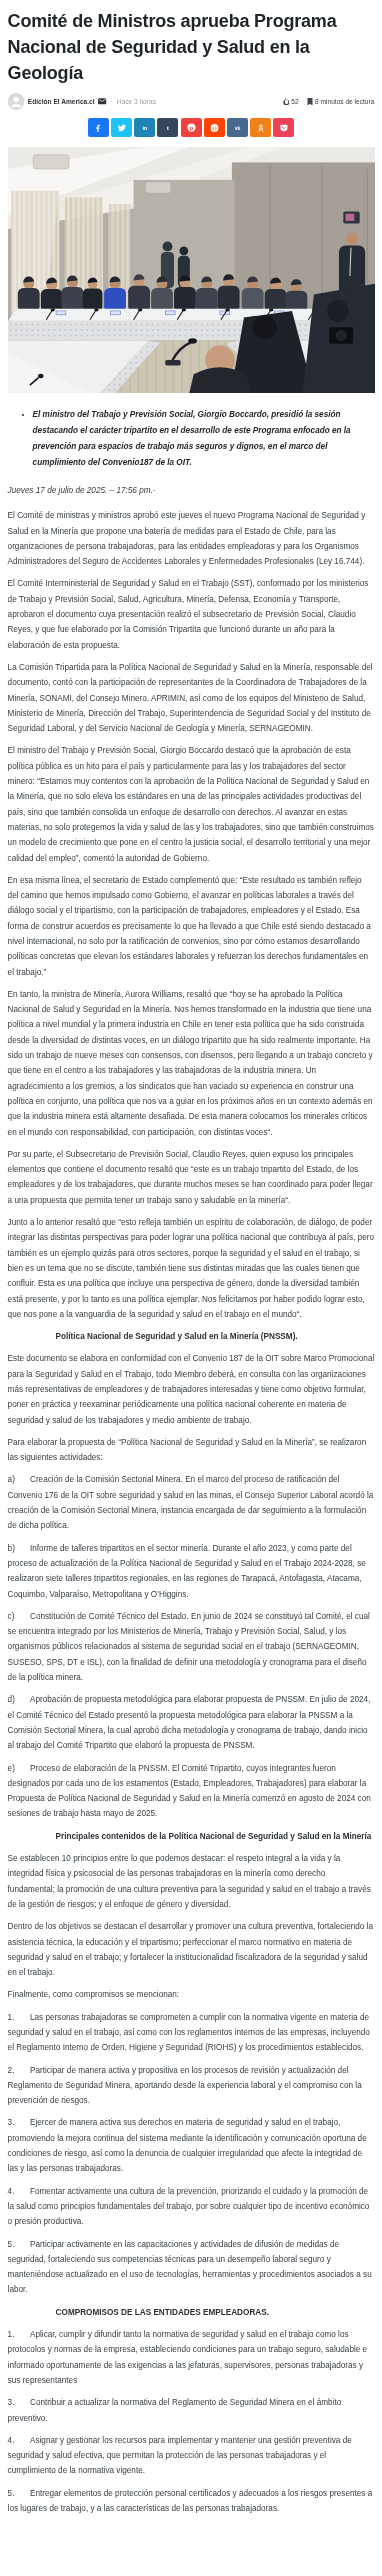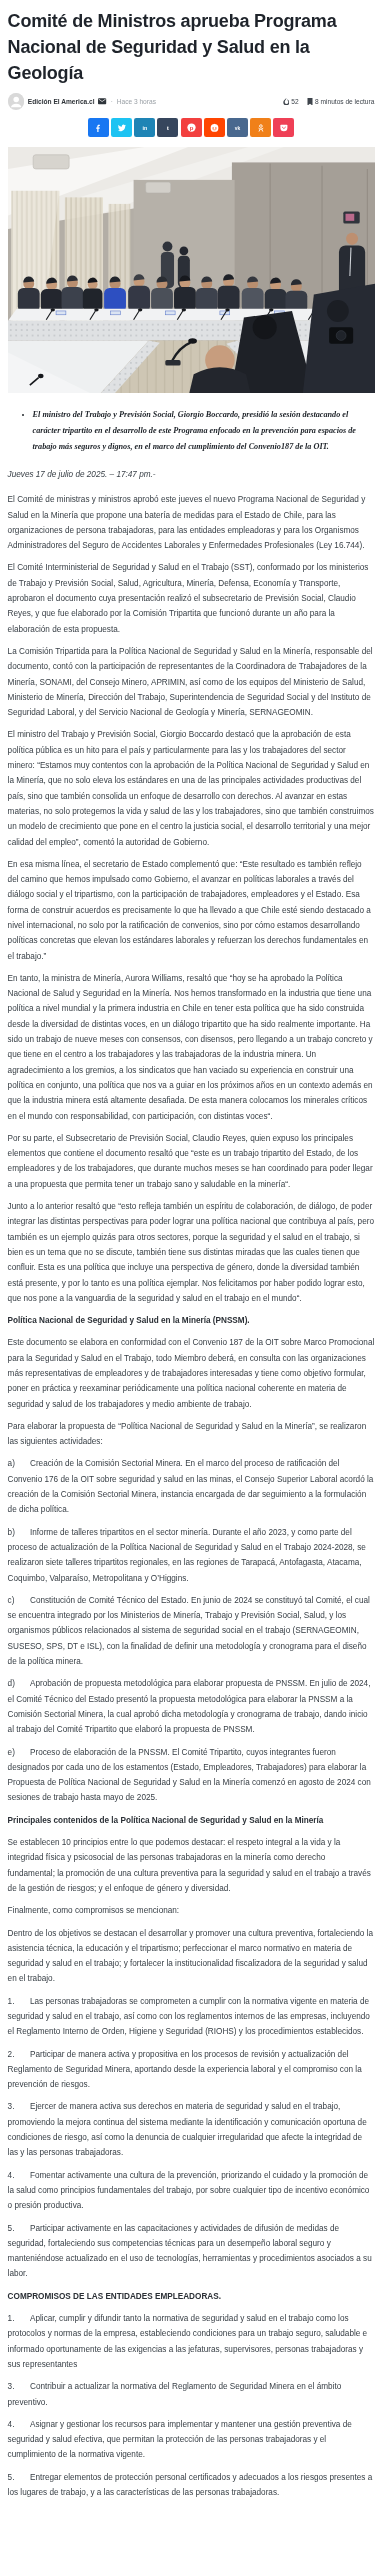--- a/index.html
+++ b/index.html
@@ -21,28 +21,28 @@
   .byline-right .grp { display:flex; align-items:center; gap:2.2px; }
   .byline-right .grp + .grp { margin-left:5.5px; }
 
   .social-row { display:flex; justify-content:center; gap:2.2px; margin:5.5px 0 9.8px; }
   .sbtn { width:21px; height:19.7px; border-radius:2.2px; display:flex; align-items:center; justify-content:center; cursor:pointer; }
   .sbtn svg { display:block; }
 
   .hero { margin:0 0 14px; }
   .hero svg { display:block; width:367px; height:246px; }
 
-  ul.caption { margin:0 0 12px; padding-left:25px;font-family:Liberation Serif, serif; }
+  ul.caption { margin:0 0 12px; padding-left:25px; }
   ul.caption li { font-size:8.2px; line-height:16px; font-weight:700; font-style:italic; color:#22272d; }
   ul.caption li::marker { color:#22272d; font-size:7px; }
 
   p.dateline { font-style:italic; color:#394047; font-size:8.2px; line-height:15.3px; margin:12px 0 9.8px; }
 
   #article-body p { font-size:8.2px; line-height:15.3px; margin:7px 0; color:#394047; }
-  #article-body p.h { font-weight:700; color:#2b3036; }
+  #article-body p.h { font-weight:700; color:#2b3036;margin-left:48px; }
   #article-body .prefix { display:inline-block; width:22.4px; }
 </style>
 </head>
 <body>
 
 <div class="page">
 
   <h1 class="title">Comité de Ministros aprueba Programa Nacional de Seguridad y Salud en la Geología</h1>
 
   <div class="byline">
@@ -267,43 +267,43 @@
       <circle cx="604" cy="300" r="20" fill="#1b1e24"></circle>
       <rect x="588" y="330" width="44" height="30" rx="4" fill="#0d0f12"></rect>
       <circle cx="610" cy="345" r="9" fill="#1f232a" stroke="#3a3f48"></circle>
     </svg>
   </div>
 
   <ul class="caption">
     <li>El ministro del Trabajo y Previsión Social, Giorgio Boccardo, presidió la sesión destacando el carácter tripartito en el desarrollo de este Programa enfocado en la prevención para espacios de trabajo más seguros y dignos, en el marco del cumplimiento del Convenio187 de la OIT.</li>
   </ul>
 
-  <p class="dateline">Jueves 17 de julio de 2025. – 17:47 pm.-</p>
+  <p class="dateline">Jueves 17 de julio de 2025. – 17:56 pm.-</p>
 
   <div id="article-body">
       <p>El Comité de ministras y ministros aprobó este jueves el nuevo Programa Nacional de Seguridad y Salud en la Minería que propone una batería de medidas para el Estado de Chile, para las organizaciones de persona trabajadoras, para las entidades empleadoras y para los Organismos Administradores del Seguro de Accidentes Laborales y Enfermedades Profesionales (Ley 16.744).</p>
       <p>El Comité Interministerial de Seguridad y Salud en el Trabajo (SST), conformado por los ministerios de Trabajo y Previsión Social, Salud, Agricultura, Minería, Defensa, Economía y Transporte, aprobaron el documento cuya presentación realizó el subsecretario de Previsión Social, Claudio Reyes, y que fue elaborado por la Comisión Tripartita que funcionó durante un año para la elaboración de esta propuesta.</p>
       <p>La Comisión Tripartida para la Política Nacional de Seguridad y Salud en la Minería, responsable del documento, contó con la participación de representantes de la Coordinadora de Trabajadores de la Minería, SONAMI, del Consejo Minero, APRIMIN, así como de los equipos del Ministerio de Salud, Ministerio de Minería, Dirección del Trabajo, Superintendencia de Seguridad Social y del Instituto de Seguridad Laboral, y del Servicio Nacional de Geología y Minería, SERNAGEOMIN.</p>
       <p>El ministro del Trabajo y Previsión Social, Giorgio Boccardo destacó que la aprobación de esta política pública es un hito para el país y particularmente para las y los trabajadores del sector minero: “Estamos muy contentos con la aprobación de la Política Nacional de Seguridad y Salud en la Minería, que no solo eleva los estándares en una de las principales actividades productivas del país, sino que también consolida un enfoque de desarrollo con derechos. Al avanzar en estas materias, no solo protegemos la vida y salud de las y los trabajadores, sino que también construimos un modelo de crecimiento que pone en el centro la justicia social, el desarrollo territorial y una mejor calidad del empleo”, comentó la autoridad de Gobierno.</p>
       <p>En esa misma línea, el secretario de Estado complementó que: “Este resultado es también reflejo del camino que hemos impulsado como Gobierno, el avanzar en políticas laborales a través del diálogo social y el tripartismo, con la participación de trabajadores, empleadores y el Estado. Esa forma de construir acuerdos es precisamente lo que ha llevado a que Chile esté siendo destacado a nivel internacional, no solo por la ratificación de convenios, sino por cómo estamos desarrollando políticas concretas que elevan los estándares laborales y refuerzan los derechos fundamentales en el trabajo.”</p>
       <p>En tanto, la ministra de Minería, Aurora Williams, resaltó que “hoy se ha aprobado la Política Nacional de Salud y Seguridad en la Minería. Nos hemos transformado en la industria que tiene una política a nivel mundial y la primera industria en Chile en tener esta política que ha sido construida desde la diversidad de distintas voces, en un diálogo tripartito que ha sido realmente importante. Ha sido un trabajo de nueve meses con consensos, con disensos, pero llegando a un trabajo concreto y que tiene en el centro a los trabajadores y las trabajadoras de la industria minera. Un agradecimiento a los gremios, a los sindicatos que han vaciado su experiencia en construir una política en conjunto, una política que nos va a guiar en los próximos años en un contexto además en que la industria minera está altamente desafiada. De esta manera colocamos los minerales críticos en el mundo con responsabilidad, con participación, con distintas voces“.</p>
       <p>Por su parte, el Subsecretario de Previsión Social, Claudio Reyes, quien expuso los principales elementos que contiene el documento resaltó que “este es un trabajo tripartito del Estado, de los empleadores y de los trabajadores, que durante muchos meses se han coordinado para poder llegar a una propuesta que permita tener un trabajo sano y saludable en la minería“.</p>
       <p>Junto a lo anterior resaltó que “esto refleja también un espíritu de colaboración, de diálogo, de poder integrar las distintas perspectivas para poder lograr una política nacional que contribuya al país, pero también es un ejemplo quizás para otros sectores, porque la seguridad y el salud en el trabajo, si bien es un tema que no se discute, también tiene sus distintas miradas que las cuales tienen que confluir. Esta es una política que incluye una perspectiva de género, donde la diversidad también está presente, y por lo tanto es una política ejemplar. Nos felicitamos por haber podido lograr esto, que nos pone a la vanguardia de la seguridad y salud en el trabajo en el mundo“.</p>
       <p class="h">Política Nacional de Seguridad y Salud en la Minería (PNSSM).</p>
       <p>Este documento se elabora en conformidad con el Convenio 187 de la OIT sobre Marco Promocional para la Seguridad y Salud en el Trabajo, todo Miembro deberá, en consulta con las organizaciones más representativas de empleadores y de trabajadores interesadas y tiene como objetivo formular, poner en práctica y reexaminar periódicamente una política nacional coherente en materia de seguridad y salud de los trabajadores y medio ambiente de trabajo.</p>
       <p>Para elaborar la propuesta de “Política Nacional de Seguridad y Salud en la Minería”, se realizaron las siguientes actividades:</p>
       <p class="item"><span class="prefix">a)</span>Creación de la Comisión Sectorial Minera. En el marco del proceso de ratificación del Convenio 176 de la OIT sobre seguridad y salud en las minas, el Consejo Superior Laboral acordó la creación de la Comisión Sectorial Minera, instancia encargada de dar seguimiento a la formulación de dicha política.</p>
       <p class="item"><span class="prefix">b)</span>Informe de talleres tripartitos en el sector minería. Durante el año 2023, y como parte del proceso de actualización de la Política Nacional de Seguridad y Salud en el Trabajo 2024-2028, se realizaron siete talleres tripartitos regionales, en las regiones de Tarapacá, Antofagasta, Atacama, Coquimbo, Valparaíso, Metropolitana y O’Higgins.</p>
       <p class="item"><span class="prefix">c)</span>Constitución de Comité Técnico del Estado. En junio de 2024 se constituyó tal Comité, el cual se encuentra integrado por los Ministerios de Minería, Trabajo y Previsión Social, Salud, y los organismos públicos relacionados al sistema de seguridad social en el trabajo (SERNAGEOMIN, SUSESO, SPS, DT e ISL), con la finalidad de definir una metodología y cronograma para el diseño de la política minera.</p>
       <p class="item"><span class="prefix">d)</span>Aprobación de propuesta metodológica para elaborar propuesta de PNSSM. En julio de 2024, el Comité Técnico del Estado presentó la propuesta metodológica para elaborar la PNSSM a la Comisión Sectorial Minera, la cual aprobó dicha metodología y cronograma de trabajo, dando inicio al trabajo del Comité Tripartito que elaboró la propuesta de PNSSM.</p>
       <p class="item"><span class="prefix">e)</span>Proceso de elaboración de la PNSSM. El Comité Tripartito, cuyos integrantes fueron designados por cada uno de los estamentos (Estado, Empleadores, Trabajadores) para elaborar la Propuesta de Política Nacional de Seguridad y Salud en la Minería comenzó en agosto de 2024 con sesiones de trabajo hasta mayo de 2025.</p>
       <p class="h">Principales contenidos de la Política Nacional de Seguridad y Salud en la Minería</p>
       <p>Se establecen 10 principios entre lo que podemos destacar: el respeto integral a la vida y la integridad física y psicosocial de las personas trabajadoras en la minería como derecho fundamental; la promoción de una cultura preventiva para la seguridad y salud en el trabajo a través de la gestión de riesgos; y el enfoque de género y diversidad.</p>
+      <p>Dentro de los objetivos se destacan el desarrollar y promover una cultura preventiva, fortaleciendo la asistencia técnica, la educación y el tripartismo; perfeccionar el marco normativo en materia de seguridad y salud en el trabajo; y fortalecer la institucionalidad fiscalizadora de la seguridad y salud en el trabajo.</p>
       <p>Finalmente, como compromisos se mencionan:</p>
-      <p>Dentro de los objetivos se destacan el desarrollar y promover una cultura preventiva, fortaleciendo la asistencia técnica, la educación y el tripartismo; perfeccionar el marco normativo en materia de seguridad y salud en el trabajo; y fortalecer la institucionalidad fiscalizadora de la seguridad y salud en el trabajo.</p>
       <p class="item"><span class="prefix">1.</span>Las personas trabajadoras se comprometen a cumplir con la normativa vigente en materia de seguridad y salud en el trabajo, así como con los reglamentos internos de las empresas, incluyendo el Reglamento Interno de Orden, Higiene y Seguridad (RIOHS) y los procedimientos establecidos.</p>
       <p class="item"><span class="prefix">2.</span>Participar de manera activa y propositiva en los procesos de revisión y actualización del Reglamento de Seguridad Minera, aportando desde la experiencia laboral y el compromiso con la prevención de riesgos.</p>
       <p class="item"><span class="prefix">3.</span>Ejercer de manera activa sus derechos en materia de seguridad y salud en el trabajo, promoviendo la mejora continua del sistema mediante la identificación y comunicación oportuna de condiciones de riesgo, así como la denuncia de cualquier irregularidad que afecte la integridad de las y las personas trabajadoras.</p>
       <p class="item"><span class="prefix">4.</span>Fomentar activamente una cultura de la prevención, priorizando el cuidado y la promoción de la salud como principios fundamentales del trabajo, por sobre cualquier tipo de incentivo económico o presión productiva.</p>
       <p class="item"><span class="prefix">5.</span>Participar activamente en las capacitaciones y actividades de difusión de medidas de seguridad, fortaleciendo sus competencias técnicas para un desempeño laboral seguro y manteniéndose actualizado en el uso de tecnologías, herramientas y procedimientos asociados a su labor.</p>
       <p class="h">COMPROMISOS DE LAS ENTIDADES EMPLEADORAS.</p>
       <p class="item"><span class="prefix">1.</span>Aplicar, cumplir y difundir tanto la normativa de seguridad y salud en el trabajo como los protocolos y normas de la empresa, estableciendo condiciones para un trabajo seguro, saludable e informado oportunamente de las exigencias a las jefaturas, supervisores, personas trabajadoras y sus representantes</p>
       <p class="item"><span class="prefix">3.</span>Contribuir a actualizar la normativa del Reglamento de Seguridad Minera en el ámbito preventivo.</p>
       <p class="item"><span class="prefix">4.</span>Asignar y gestionar los recursos para implementar y mantener una gestión preventiva de seguridad y salud efectiva, que permitan la protección de las personas trabajadoras y el cumplimiento de la normativa vigente.</p>
       <p class="item"><span class="prefix">5.</span>Entregar elementos de protección personal certificados y adecuados a los riesgos presentes a los lugares de trabajo, y a las características de las personas trabajadoras.</p>

